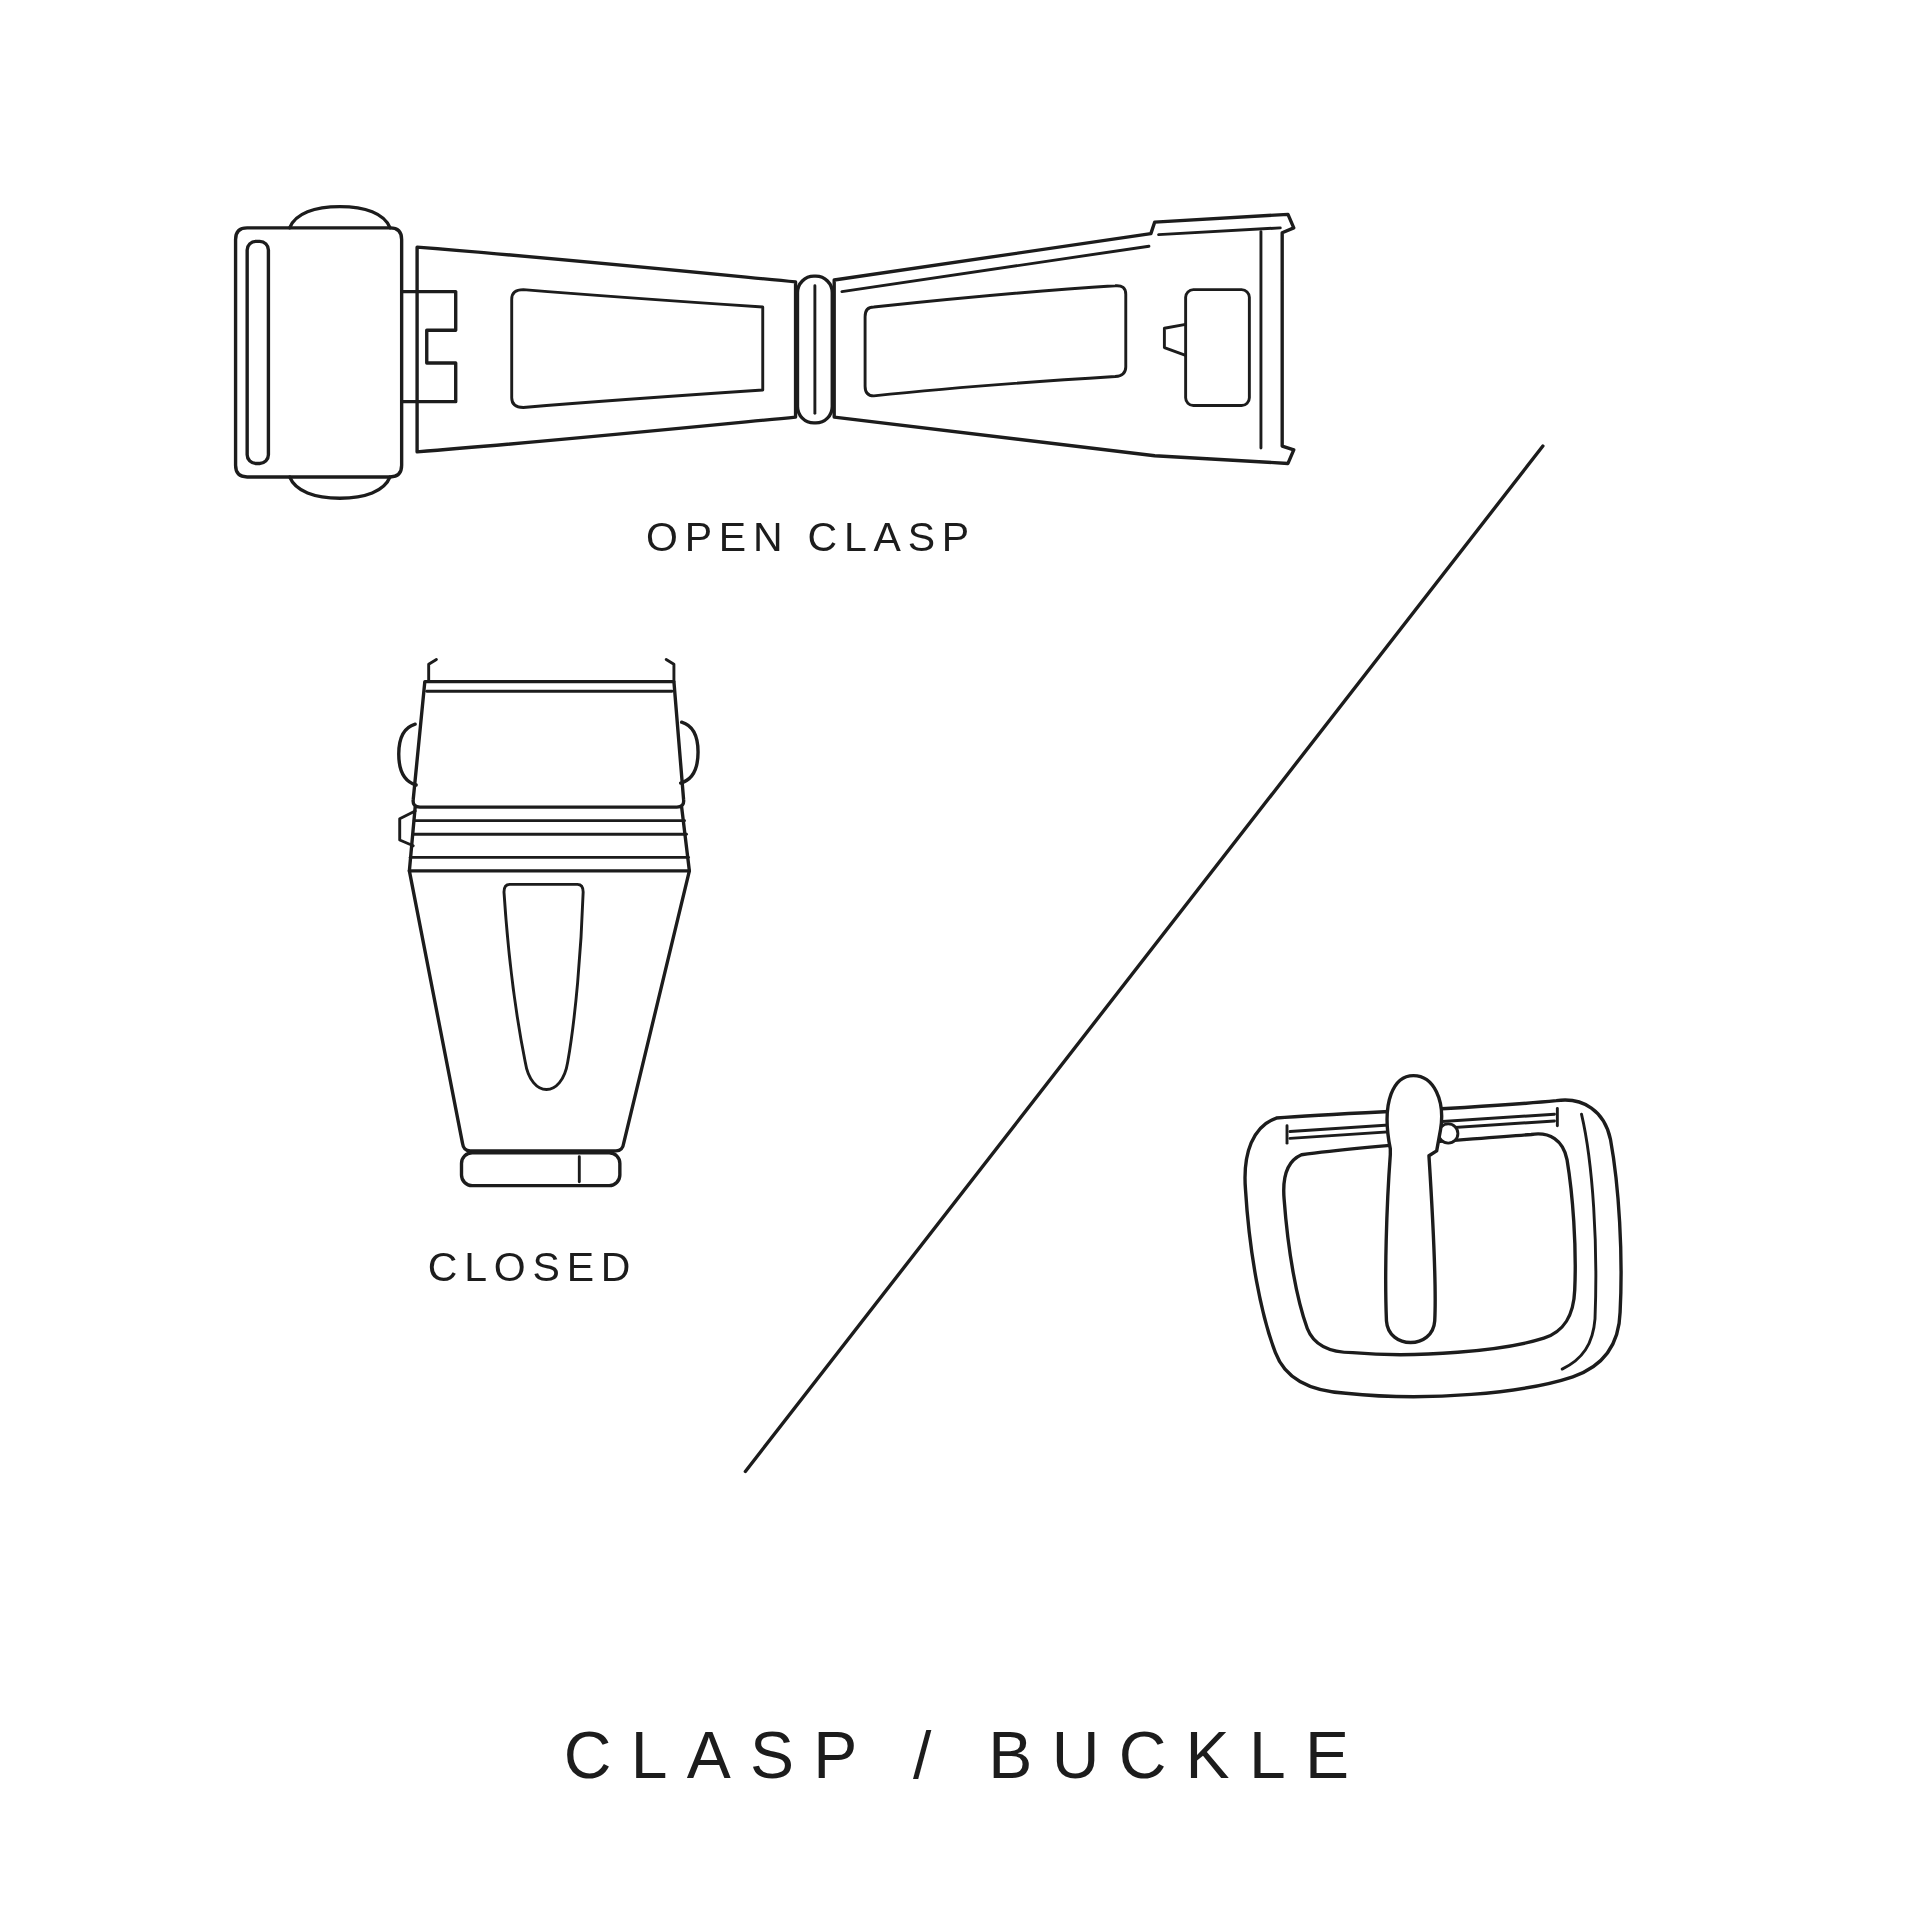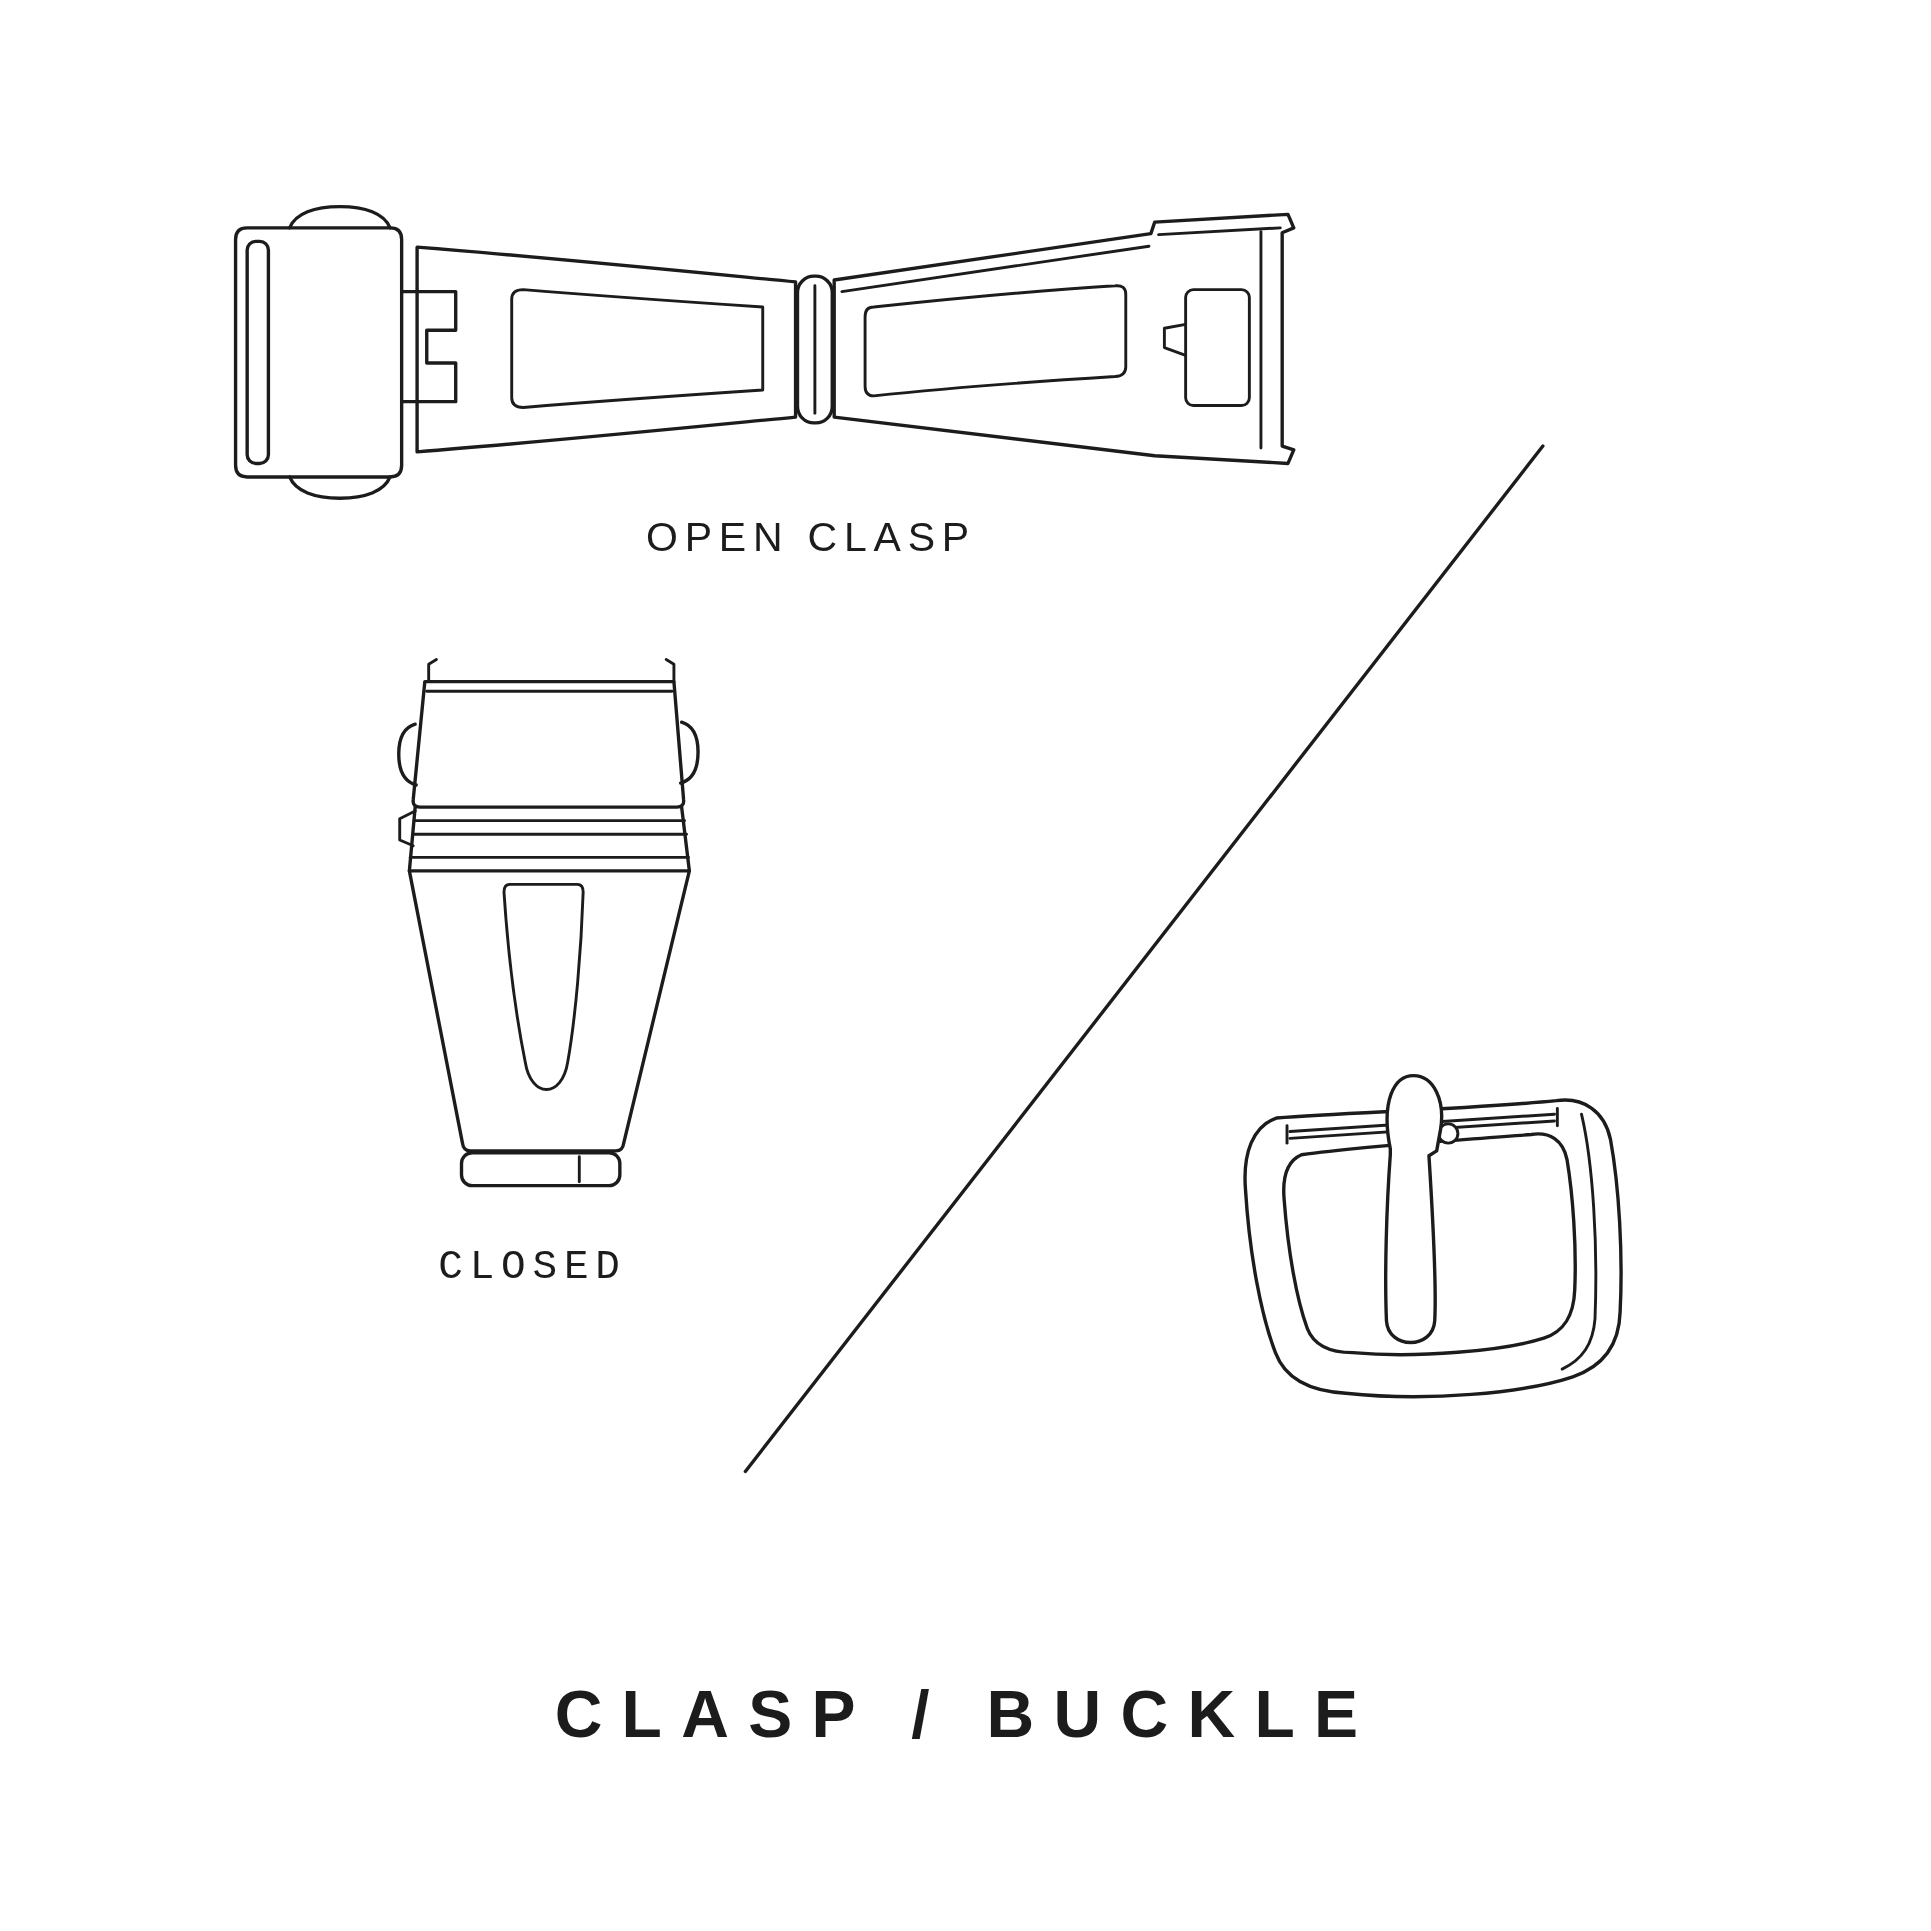--- a/index.html
+++ b/index.html
@@ -29,29 +29,29 @@
   .label{
     position:absolute;
     color:var(--text);
     font-size:41px;
     letter-spacing:6.8px;
     text-align:center;
     font-weight:400;
     white-space:nowrap;
   }
   .label-open{left:425px;top:514px;width:772px;text-align:center;}
-  .label-closed{left:243px;top:1244px;width:579px;font-family:Liberation Mono, monospace;}
+  .label-closed{left:243px;top:1244px;width:579px;}
   .title{
     position:absolute;
-    left:290px;top:1676px;width:1352px;
+    left:290px;top:1717px;width:1352px;
     color:var(--text);
     font-size:66px;
     letter-spacing:19.3px;
     text-align:center;
-    font-weight:700;
+    font-weight:400;
     white-space:nowrap;
   }
 </style>
 </head>
 <body>
 
 <div class="canvas">
 
   <svg class="artwork" viewBox="0 0 2000 2000">
 

